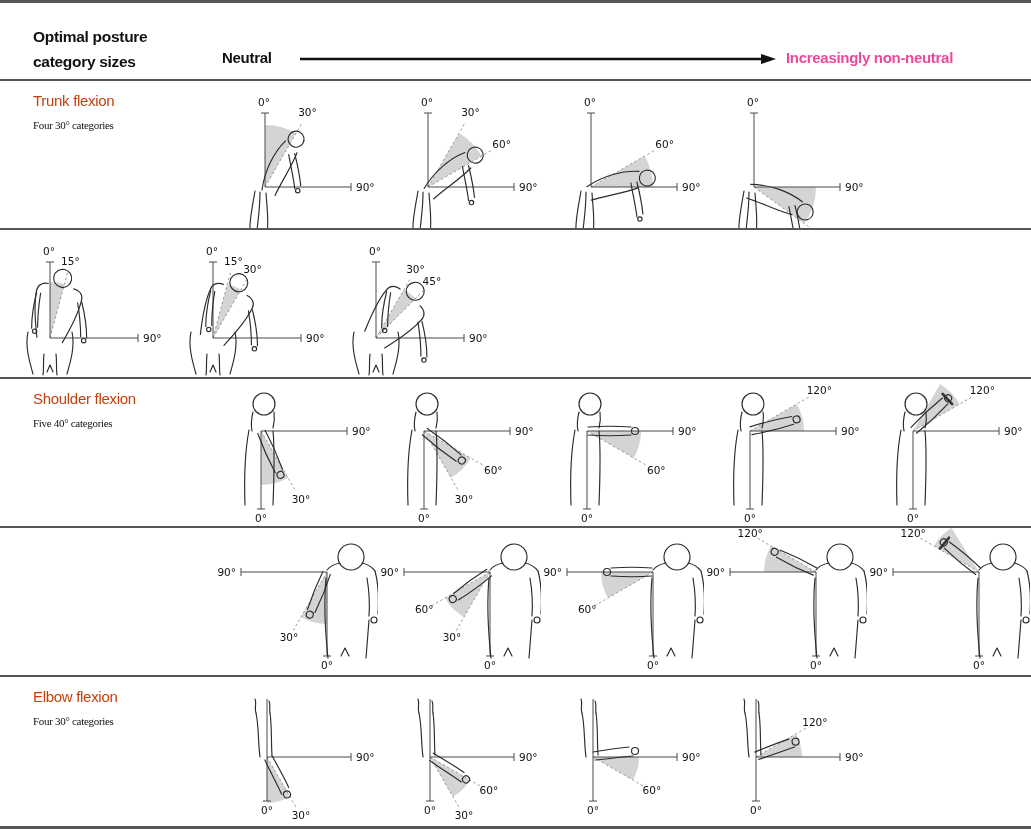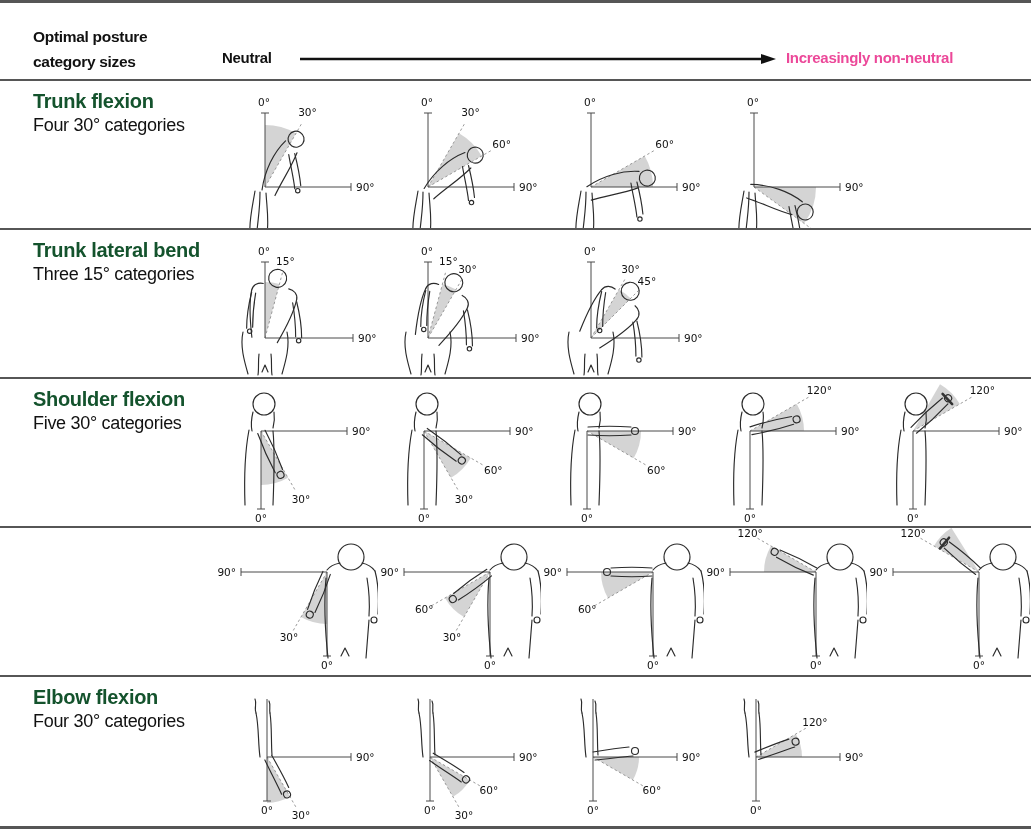--- a/index.html
+++ b/index.html
@@ -5,22 +5,22 @@
   html,body{margin:0;padding:0;background:#fff;}
   .sheet{width:1031px;height:829px;background:#fff;font-family:"Liberation Sans",sans-serif;
          border-top:3px solid var(--rule);border-bottom:3px solid var(--rule);box-sizing:border-box;overflow:hidden;position:relative;}
   .hdr{position:relative;height:64px;margin-top:12px;}
   .hdr-title{position:absolute;left:33px;top:9px;font-size:15.5px;font-weight:700;letter-spacing:-0.3px;line-height:25px;color:#111;}
   .neutral{position:absolute;left:222px;top:34px;font-size:15px;font-weight:700;letter-spacing:-0.3px;color:#111;}
   .nonneutral{position:absolute;left:786px;top:34px;font-size:15px;font-weight:700;letter-spacing:-0.3px;color:#ec4899;}
   .arrow{position:absolute;left:300px;top:38px;width:476px;height:12px;}
   .prow{display:flex;height:149px;border-top:2px solid var(--rule);box-sizing:border-box;}
   .rowlabel{width:215px;box-sizing:border-box;padding:8px 0 0 33px;}
-  .rtitle{font-size:20px;font-weight:700;letter-spacing:-0.3px;color:#14532d;line-height:24px;}
-  .rsub{font-size:18px;font-weight:400;letter-spacing:-0.3px;color:#111;line-height:24px;}
+  .rtitle{font-size:15px;font-weight:400;letter-spacing:-0.3px;color:#c2410c;line-height:24px;}
+  .rsub{font-size:11px;font-weight:400;letter-spacing:-0.3px;color:#111;line-height:24px;font-family:Liberation Serif, serif;}
   .figs{display:grid;grid-template-columns:repeat(5,163px);}
   .cell{width:163px;height:147px;}
   svg{display:block;}
   .wg{fill:var(--wedge);stroke:none;}
   .fg{fill:none;stroke:var(--line);stroke-width:1.15;stroke-linecap:round;stroke-linejoin:round;}
   .ax{fill:none;stroke:var(--axis);stroke-width:1;}
   .ray{fill:none;stroke:var(--ray);stroke-width:0.9;stroke-dasharray:2.5,2.5;}
   .mk{fill:none;stroke:#333;stroke-width:2.6;stroke-linecap:round;}
   text.lb{font-family:"DejaVu Sans",sans-serif;font-size:10.5px;fill:#111;}
 </style>
@@ -156,24 +156,20 @@
                   </g>
                 </g>
                 <text class="lb" x="-1.0" y="-81.0" text-anchor="middle">0°</text>
                 <text class="lb" x="91.0" y="3.5" text-anchor="start">90°</text>
               </g>
             </svg>
           </div>
         </div>
       </div>
       <div class="prow">
-  <div class="rowlabel">
-   <div class="rtitle">Trunk lateral bend</div>
-   <div class="rsub">Three 15° categories</div>
-  </div>
         <div class="figs">
           <div class="cell">
             <svg width="163" height="147" viewBox="0 0 163 147">
               <g transform="translate(50,108)">
                 <path class="wg" d="M 0,0 L 0,-56 A 56 56 0 0 1 14.493866525741161,-54.09184627218782 Z"></path>
                 <line class="ray" x1="0" y1="0" x2="17.85851411207393" y2="-66.64888201394571"></line>
                 <line class="ax" x1="0" y1="0" x2="0" y2="-76"></line>
                 <line class="ax" x1="-4" y1="-76" x2="4" y2="-76"></line>
                 <line class="ax" x1="0" y1="0" x2="88" y2="0"></line>
                 <line class="ax" x1="88" y1="-4" x2="88" y2="4"></line>
@@ -281,21 +277,21 @@
                 <text class="lb" x="55.9" y="-52.9" text-anchor="middle">45°</text>
                 <text class="lb" x="93.0" y="3.5" text-anchor="start">90°</text>
               </g>
             </svg>
           </div>
         </div>
       </div>
       <div class="prow">
   <div class="rowlabel">
    <div class="rtitle">Shoulder flexion</div>
-   <div class="rsub">Five 30° categories</div>
+   <div class="rsub">Five 40° categories</div>
   </div>
         <div class="figs">
           <div class="cell">
             <svg width="163" height="147" viewBox="0 0 163 147">
               <g transform="translate(46,52)">
                 <path class="wg" d="M 0,0 L 0,54 A 54 54 0 0 0 26.999999999999996,46.76537180435969 Z"></path>
                 <line class="ray" x1="0" y1="0" x2="34.99999999999999" y2="60.62177826491071"></line>
                 <line class="ax" x1="0" y1="0" x2="0" y2="78"></line>
                 <line class="ax" x1="-4" y1="78" x2="4" y2="78"></line>
                 <line class="ax" x1="0" y1="0" x2="86" y2="0"></line>

